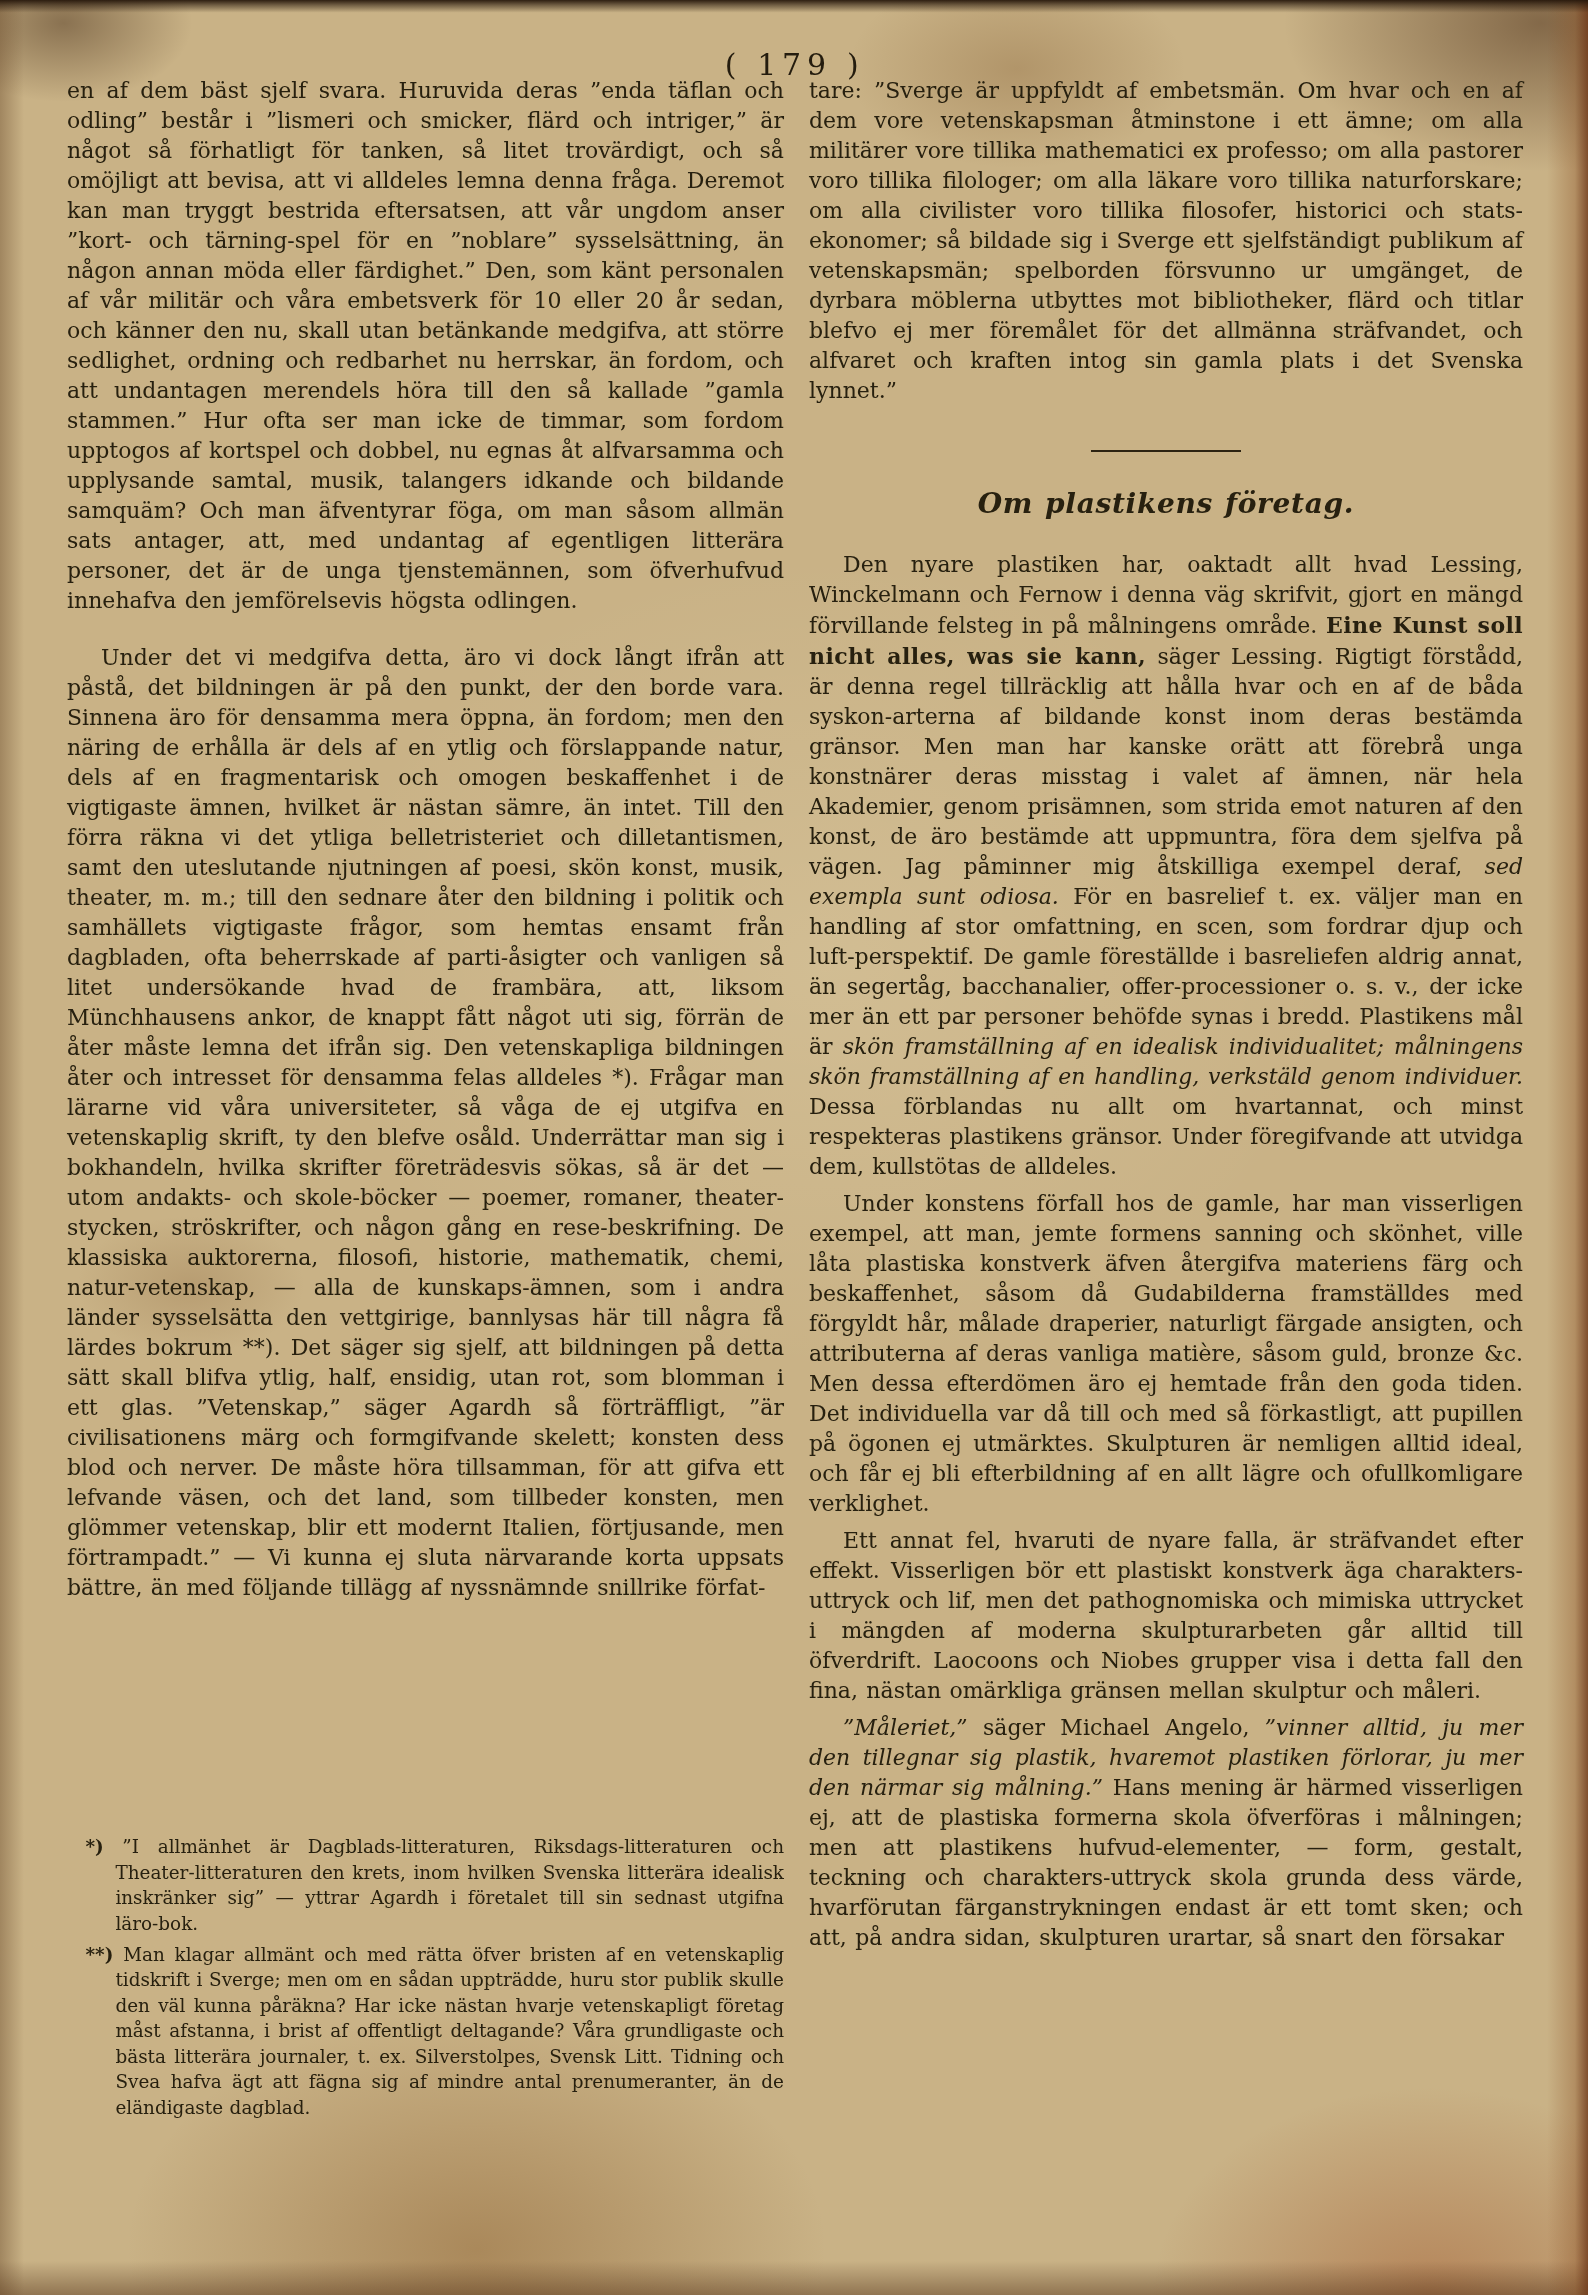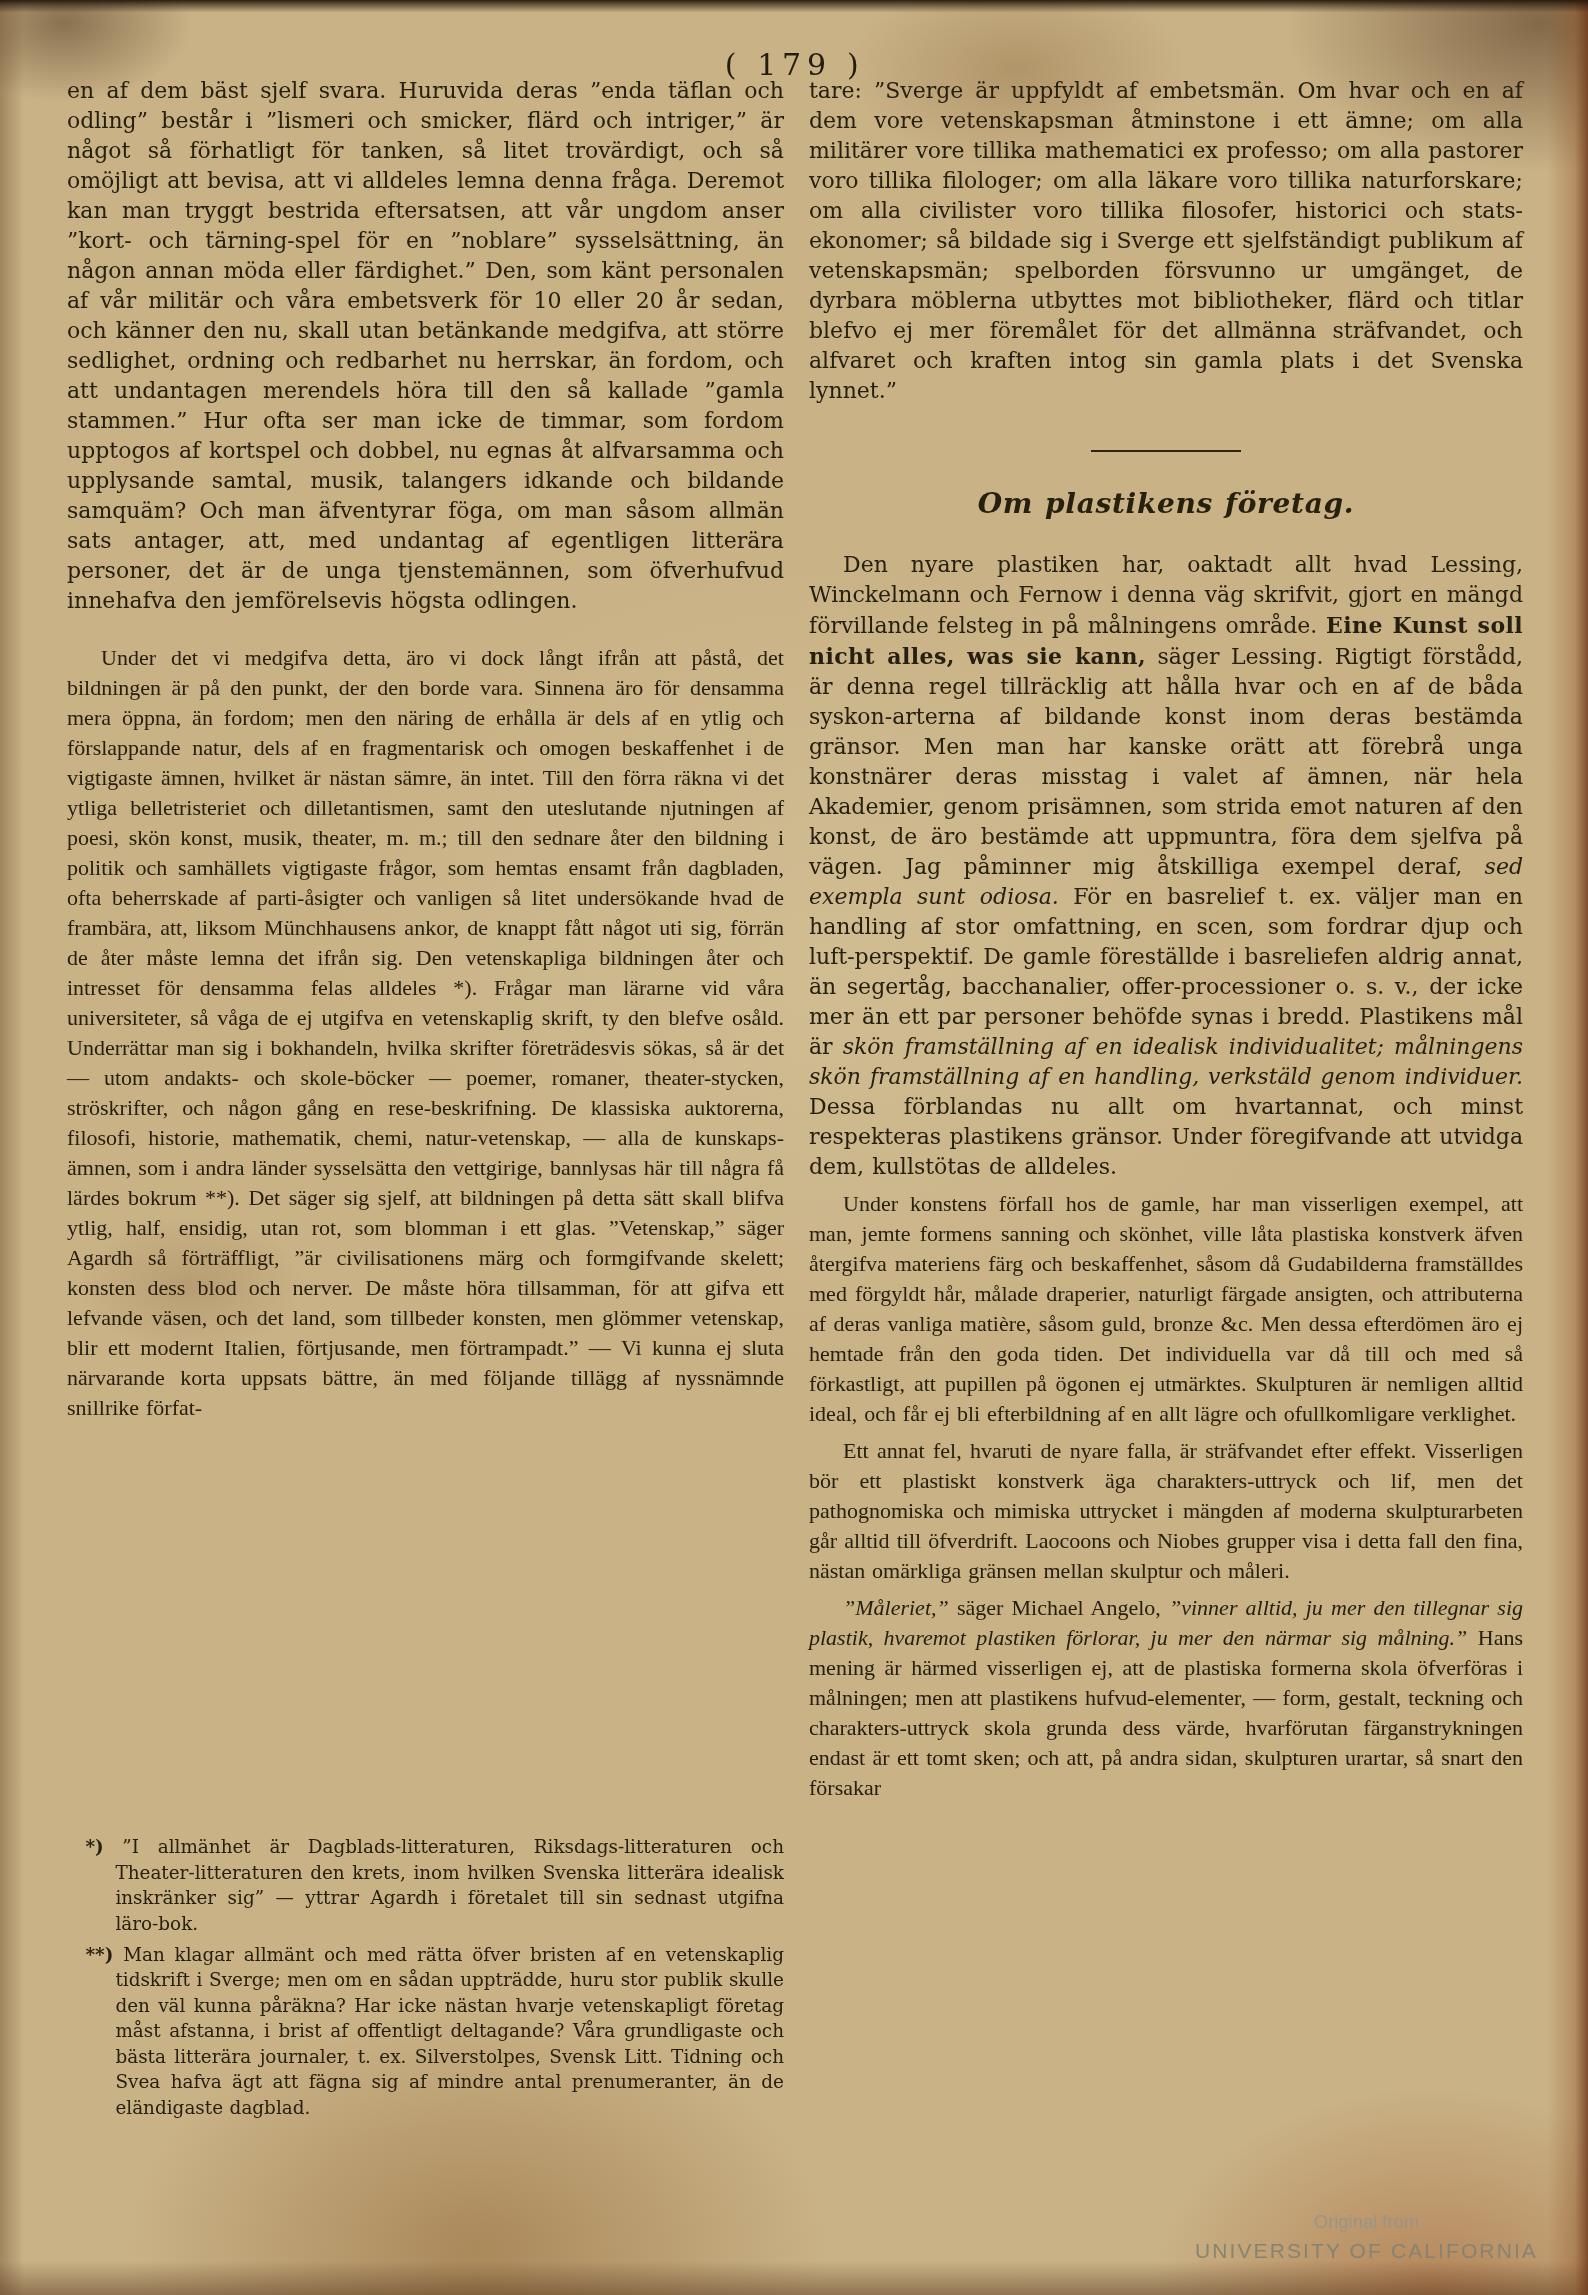--- a/index.html
+++ b/index.html
@@ -46,21 +46,21 @@
     width: 717px;
     height: 2050px;
     display: flex;
     flex-direction: column;
   }
   .col-right {
     left: 809px;
     width: 714px;
   }
   .para { margin: 0; }
-  .para + .para { margin-top: 7px; font-family: Liberation Serif, serif; }
+  .para + .para { margin-top: 7px; }
   .indent { text-indent: 34px; }
   .ital { font-style: italic; }
   .fraktur { font-weight: bold; letter-spacing: 0.4px; }
   .divider {
     width: 150px;
     border-top: 2.1px solid #2c2312;
     margin: 44px auto 0 auto;
   }
   .heading {
     font-size: 28px;
@@ -144,19 +144,15 @@
     <p class="para indent"><span>Den nyare plastiken har, oaktadt allt hvad Lessing, Winckelmann och Fernow i denna väg skrifvit, gjort en mängd förvillande felsteg in på målningens område.  </span><span class="fraktur">Eine Kunst soll nicht alles, was sie kann,</span><span> säger Lessing.  Rigtigt förstådd, är denna regel tillräcklig att hålla hvar och en af de båda syskon-arterna af bildande konst inom deras bestämda gränsor.  Men man har kanske orätt att förebrå unga konstnärer deras misstag i valet af ämnen, när hela Akademier, genom prisämnen, som strida emot naturen af den konst, de äro bestämde att uppmuntra, föra dem sjelfva på vägen.  Jag påminner mig åtskilliga exempel deraf, </span><span class="ital">sed exempla sunt odiosa.</span><span>  För en basrelief t. ex. väljer man en handling af stor omfattning, en scen, som fordrar djup och luft-perspektif.  De gamle föreställde i basreliefen aldrig annat, än segertåg, bacchanalier, offer-processioner o. s. v., der icke mer än ett par personer behöfde synas i bredd.  Plastikens mål är </span><span class="ital">skön framställning af en idealisk individualitet; målningens skön framställning af en handling, verkstäld genom individuer.</span><span>  Dessa förblandas nu allt om hvartannat, och minst respekteras plastikens gränsor.  Under föregifvande att utvidga dem, kullstötas de alldeles.</span></p>
 
     <p class="para indent">Under konstens förfall hos de gamle, har man visserligen exempel, att man, jemte formens sanning och skönhet, ville låta plastiska konstverk äfven återgifva materiens färg och beskaffenhet, såsom då Gudabilderna framställdes med förgyldt hår, målade draperier, naturligt färgade ansigten, och attributerna af deras vanliga matière, såsom guld, bronze &amp;c.  Men dessa efterdömen äro ej hemtade från den goda tiden.  Det individuella var då till och med så förkastligt, att pupillen på ögonen ej utmärktes.  Skulpturen är nemligen alltid ideal, och får ej bli efterbildning af en allt lägre och ofullkomligare verklighet.</p>
 
     <p class="para indent">Ett annat fel, hvaruti de nyare falla, är sträfvandet efter effekt.  Visserligen bör ett plastiskt konstverk äga charakters-uttryck och lif, men det pathognomiska och mimiska uttrycket i mängden af moderna skulpturarbeten går alltid till öfverdrift.  Laocoons och Niobes grupper visa i detta fall den fina, nästan omärkliga gränsen mellan skulptur och måleri.</p>
 
     <p class="para indent"><span class="ital">”Måleriet,”</span><span> säger Michael Angelo, </span><span class="ital">”vinner alltid, ju mer den tillegnar sig plastik, hvaremot plastiken förlorar, ju mer den närmar sig målning.”</span><span>  Hans mening är härmed visserligen ej, att de plastiska formerna skola öfverföras i målningen; men att plastikens hufvud-elementer, — form, gestalt, teckning och charakters-uttryck skola grunda dess värde, hvarförutan färganstrykningen endast är ett tomt sken; och att, på andra sidan, skulpturen urartar, så snart den försakar</span></p>
   </div>
 
 
-  <div class="wm-right">
-    <div class="wm-from">Original from</div>
-    <div class="wm-univ">UNIVERSITY OF CALIFORNIA</div>
-  </div>
 
 </div>
 
 
 </body></html>

